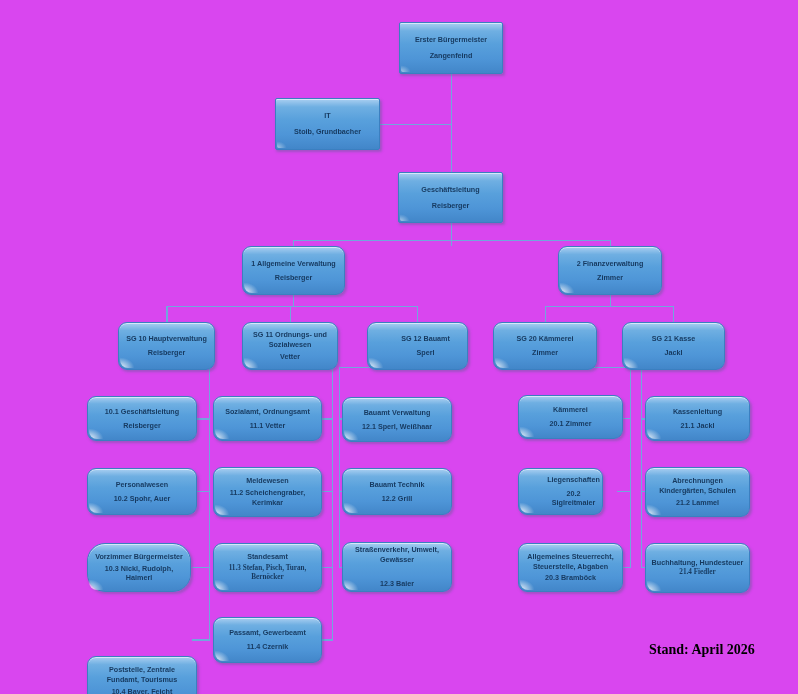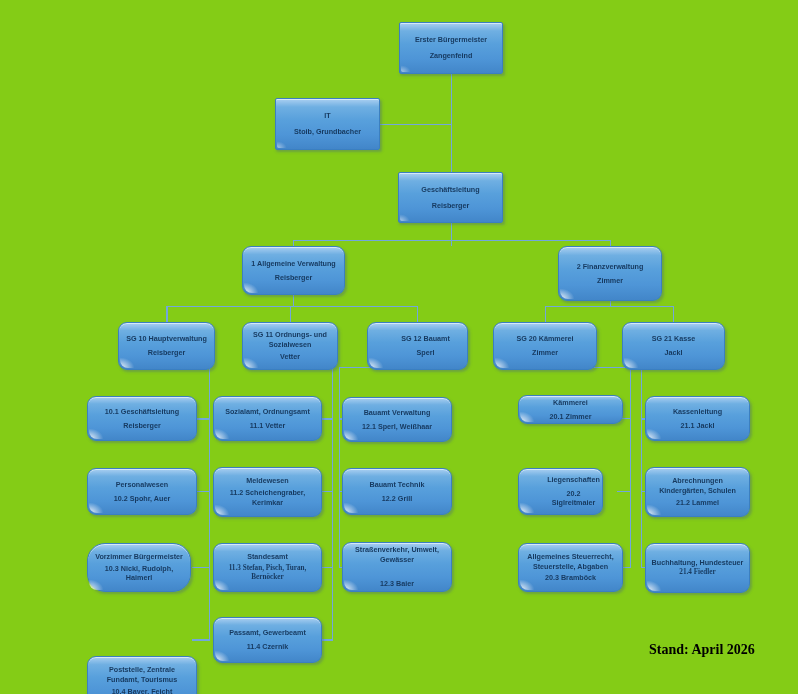--- a/index.html
+++ b/index.html
@@ -1,17 +1,17 @@
 <!DOCTYPE html>
 <html><head>
 <meta charset="utf-8">
 <style>
   html,body{margin:0;padding:0;background:#ffffff;}
   #canvas{
-    position:relative;width:798px;height:694px;background:#84cc16;overflow:hidden;
+    position:relative;width:798px;height:694px;background:#d946ef;overflow:hidden;
     font-family:"Liberation Sans","DejaVu Sans",sans-serif;
   }
   
   .vline,.hline{position:absolute;background:#72a7dc;}
   .vline{width:1.5px;}
   .hline{height:1.5px;}
   
   .box{
     position:absolute;box-sizing:border-box;
     border:1px solid #3b7fc0;border-radius:9px;
@@ -102,21 +102,21 @@
   </div>
   <div class="box rect" style="left:398px;top:172px;width:105px;height:51px;">
     <p>Geschäftsleitung</p>
     <p>Reisberger</p>
   </div>
 
   <div class="box" style="left:242px;top:246px;width:103px;height:49px;">
     <p>1 Allgemeine Verwaltung</p>
     <p>Reisberger</p>
   </div>
-  <div class="box" style="left:558px;top:246px;width:104px;height:55px;">
+  <div class="box" style="left:558px;top:246px;width:104px;height:49px;">
     <p>2 Finanzverwaltung</p>
     <p>Zimmer</p>
   </div>
 
   <div class="box" style="left:118px;top:322px;width:97px;height:48px;">
     <p>SG 10 Hauptverwaltung</p>
     <p>Reisberger</p>
   </div>
   <div class="box" style="left:242px;top:322px;width:96px;height:48px;row-gap:2px;">
     <p>SG 11 Ordnungs- und Sozialwesen</p>
@@ -175,21 +175,21 @@
   </div>
   <div class="box" style="left:342px;top:468px;width:110px;height:47px;">
     <p>Bauamt Technik</p>
     <p>12.2 Grill</p>
   </div>
   <div class="box" style="left:342px;top:542px;width:110px;height:50px;row-gap:14px;">
     <p>Straßenverkehr, Umwelt, Gewässer</p>
     <p>12.3 Baier</p>
   </div>
 
-  <div class="box" style="left:518px;top:395px;width:105px;height:29px;">
+  <div class="box" style="left:518px;top:395px;width:105px;height:44px;">
     <p>Kämmerei</p>
     <p>20.1 Zimmer</p>
   </div>
   <div class="box" style="left:518px;top:468px;width:85px;height:47px;padding-left:30px;">
     <p>Liegenschaften</p>
     <p>20.2 Siglreitmaier</p>
   </div>
   <div class="box" style="left:518px;top:543px;width:105px;height:49px;row-gap:2px;padding:2px 3px;">
     <p>Allgemeines Steuerrecht, Steuerstelle, Abgaben</p>
     <p>20.3 Bramböck</p>

